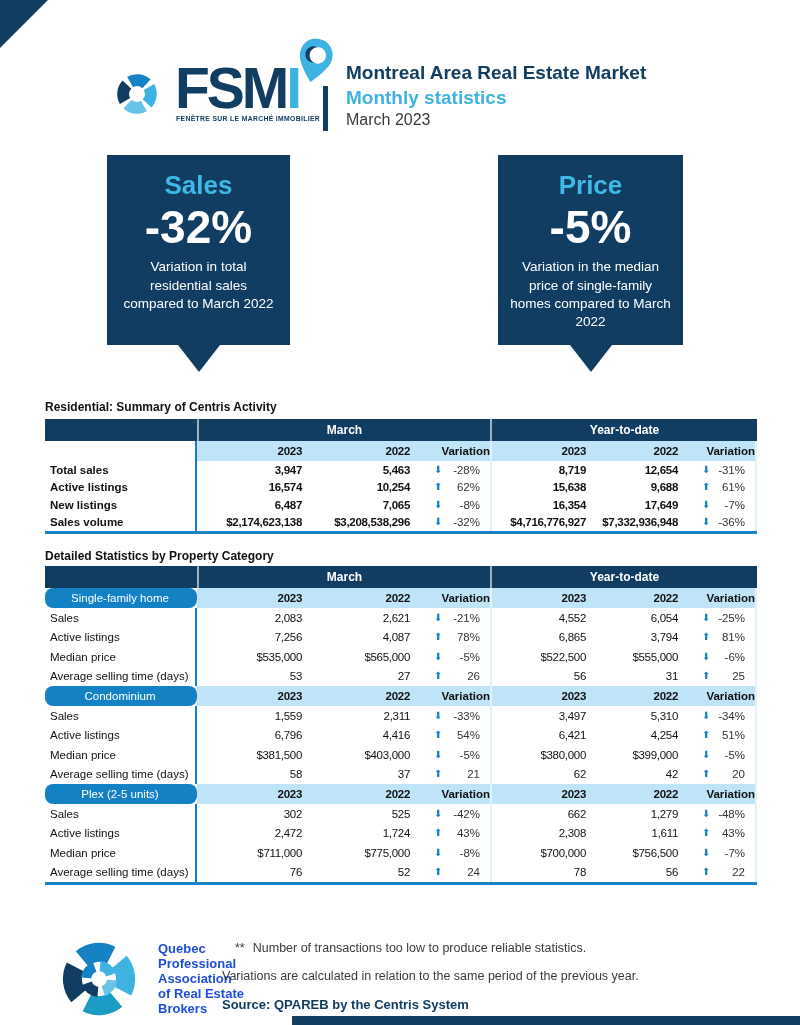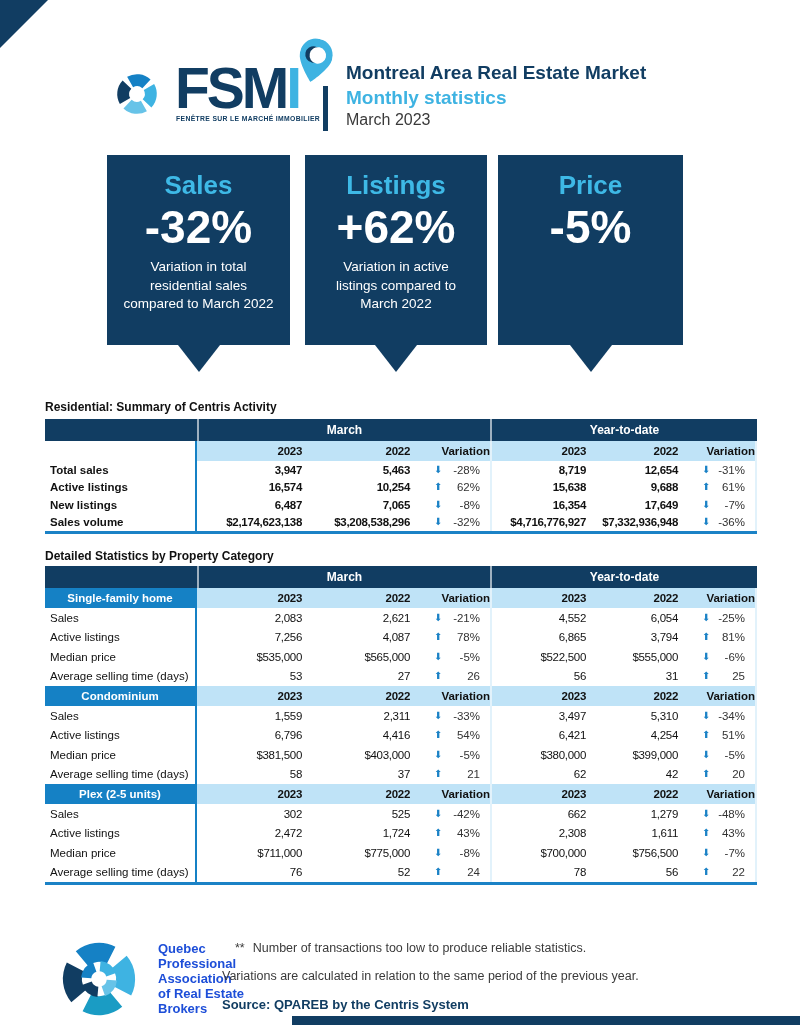--- a/index.html
+++ b/index.html
@@ -53,21 +53,21 @@
   .srow, .trow { display: grid; grid-template-columns: 152px 115px 108px 70px 106px 92px 69px; align-items: stretch; }
   .srow { height: 20px; font-weight: bold; }
   .cell { display: flex; align-items: center; height: 100%; }
   .sub { background: #BFE3F7; }
   .lab { padding-left: 5px; border-right: 2px solid #1581C5; }
   .num { justify-content: flex-end; padding-right: 10px; letter-spacing: -0.3px; }
   .varh { justify-content: flex-end; }
   .var { justify-content: space-between; padding: 0 10px 0 14px; }
   .gs { border-left: 2px solid #E2F2FB; }
   .re { border-right: 2px solid #E2F2FB; }
-  .catlab { background: #1581C5; color: #fff; font-weight: bold; justify-content: center; padding-left: 0; }
+  .catlab { background: #1581C5; color: #fff; font-weight: normal; justify-content: center; padding-left: 0; border-radius: 8px; }
   .t1-rows .trow { height: 17.5px; }
   .t2-rows .trow { height: 19.5px; }
   .t1-rows .lab, .t1-rows .num { font-weight: bold; }
   .pct { color: #333; font-weight: 400; }
   .arrow { color: #1B82C6; font-size: 10px; line-height: 1; }
 
   
   .qpareb-logo { position: absolute; left: 56px; top: 936px; }
   .assoc { position: absolute; left: 158px; top: 941px; font-size: 13px; font-weight: bold;
            color: #1d4ed8; line-height: 15px; white-space: pre-line; }
@@ -104,28 +104,24 @@
     <div class="hdr-title">Montreal Area Real Estate Market</div>
     <div class="hdr-subtitle">Monthly statistics</div>
     <div class="hdr-date">March 2023</div>
   </div>
 
   <div class="callout co1">
     <div class="co-title">Sales</div>
     <div class="co-value">-32%</div>
     <div class="co-desc">Variation in total residential sales compared to March 2022</div>
   </div>
-  <div class="callout co2">
-    <div class="co-title">Listings</div>
-    <div class="co-value">+62%</div>
-    <div class="co-desc">Variation in active listings compared to March 2022</div>
-  </div>
   <div class="callout co3">
     <div class="co-title">Price</div>
     <div class="co-value">-5%</div>
+    <div class="co-desc">Variation in the median price of single-family homes compared to March 2022</div>
   </div>
 
   <div class="tbl-title tt1">Residential: Summary of Centris Activity</div>
   <div class="tbl tbl1">
     <div class="grow">
       <div class="gcell"></div>
       <div class="gcell gdiv">March</div>
       <div class="gcell gdiv">Year-to-date</div>
     </div>
     <div class="srow">

